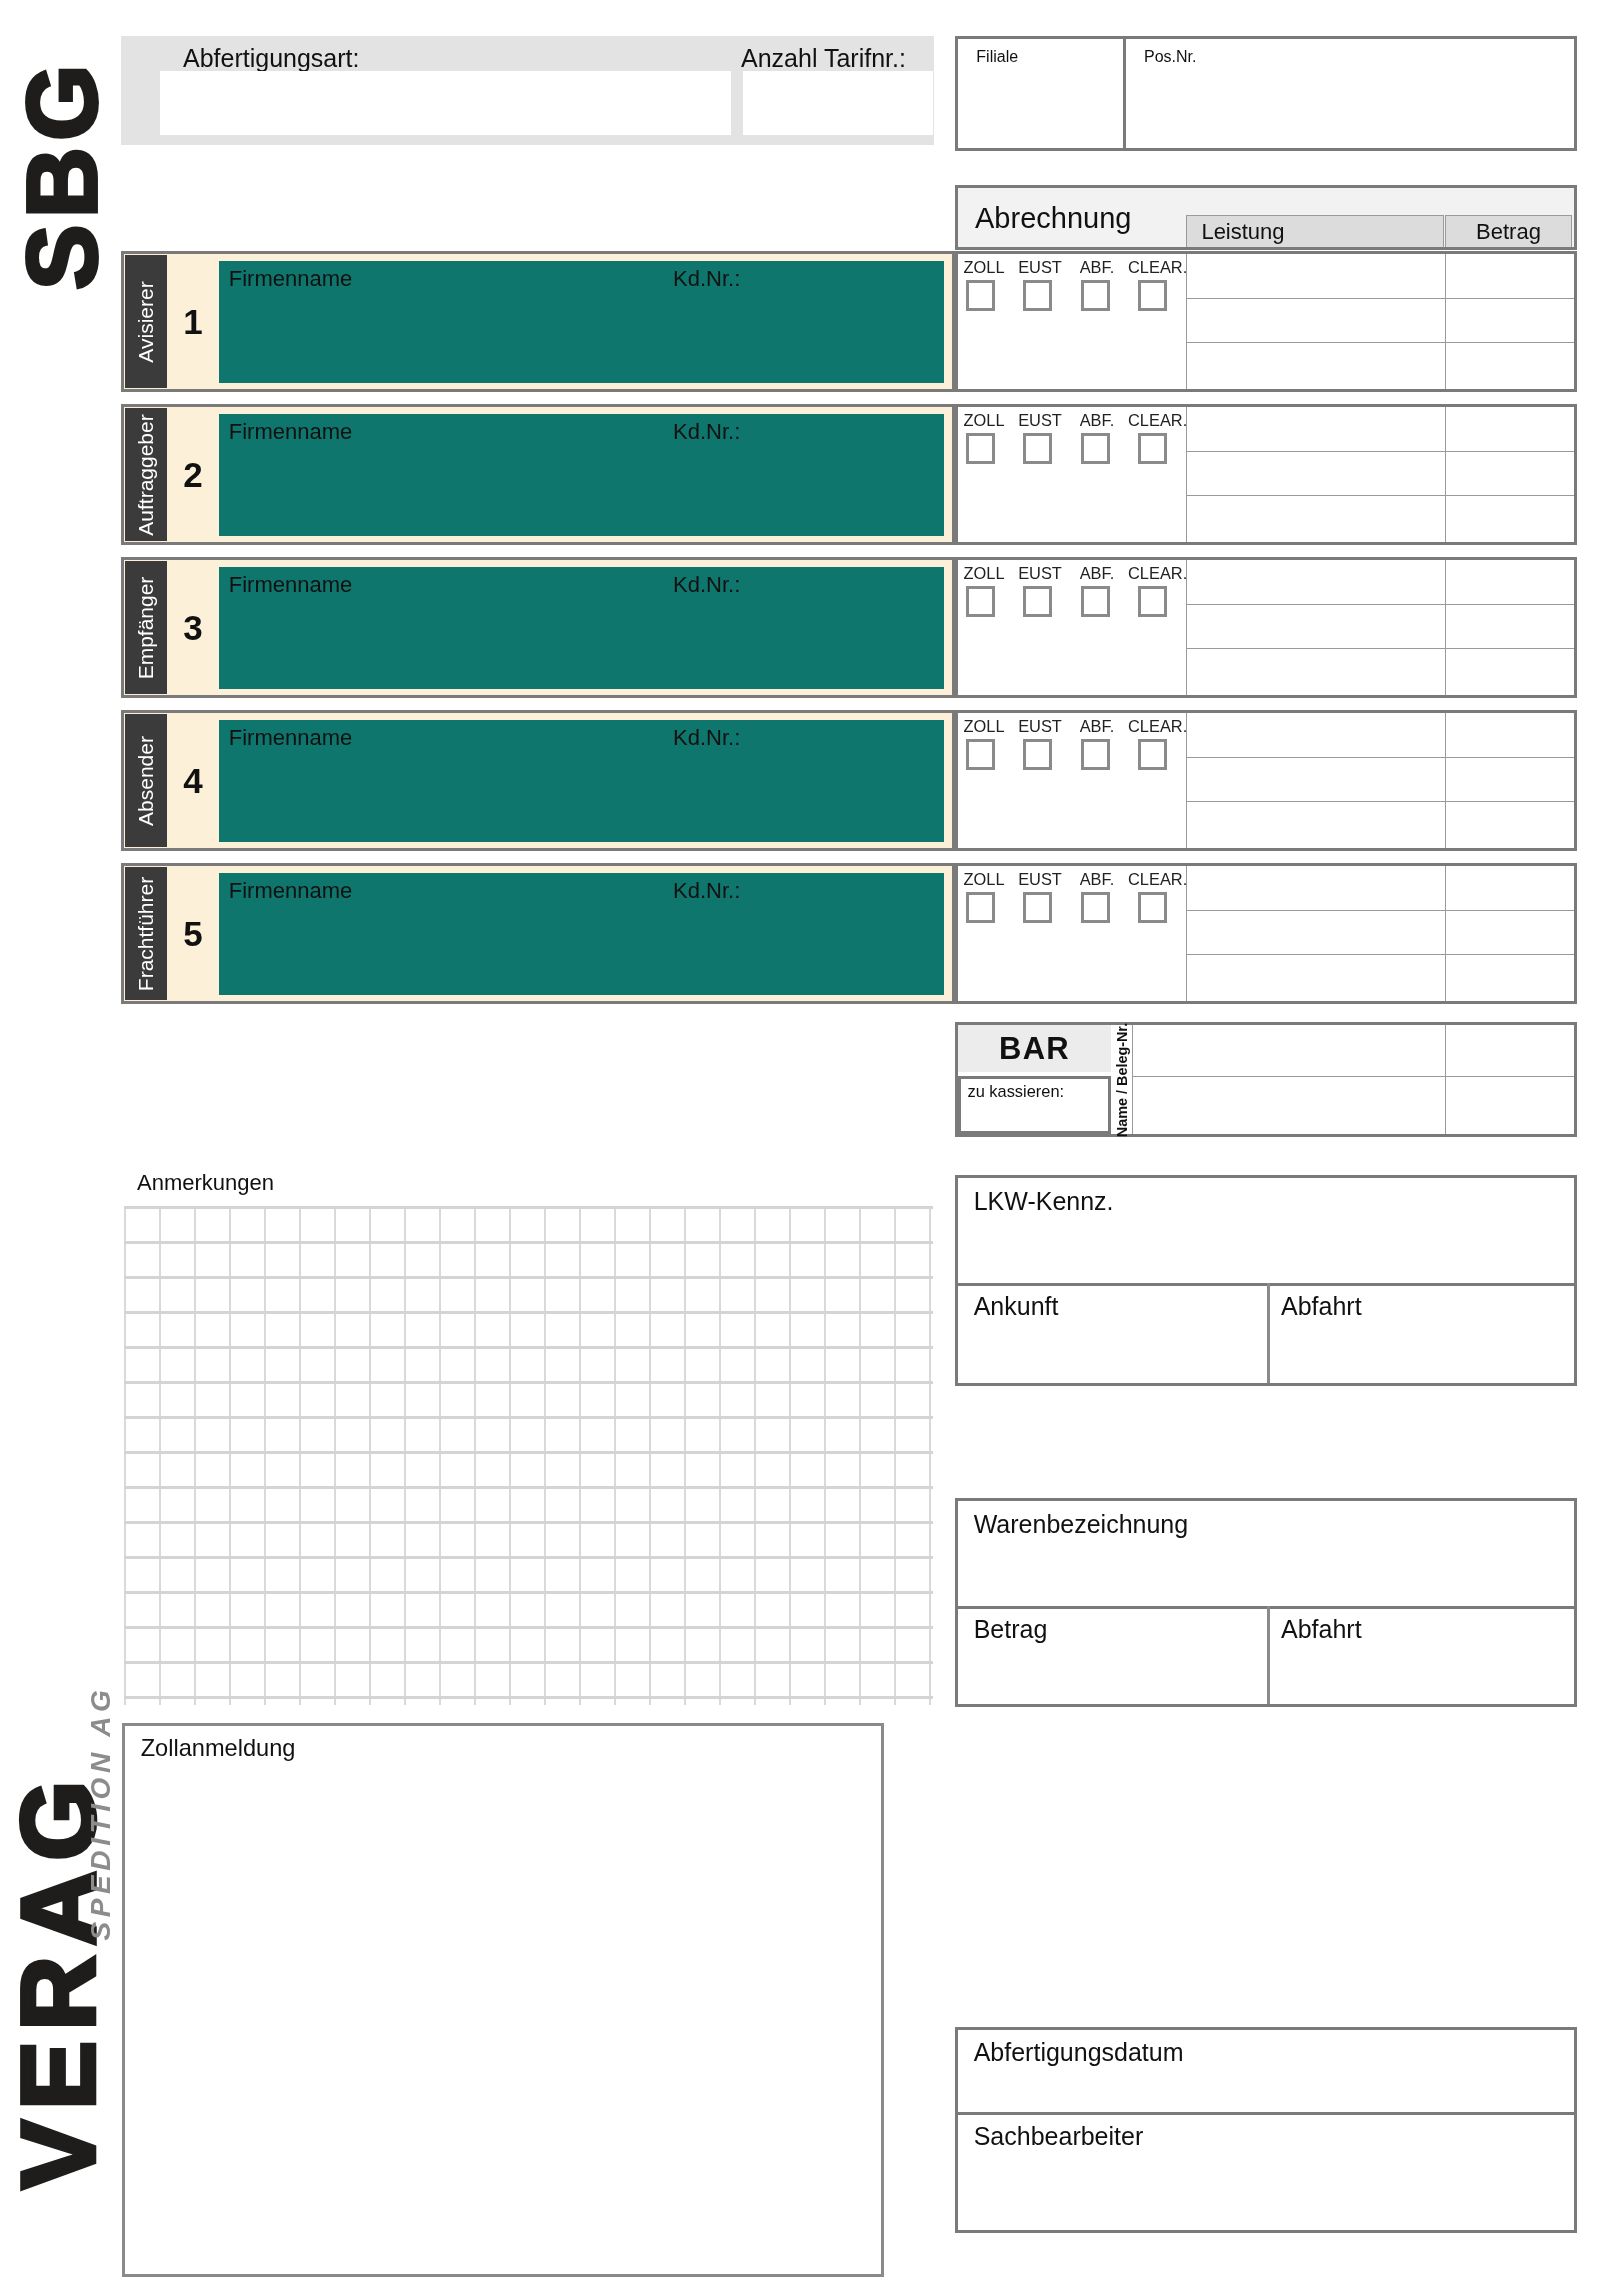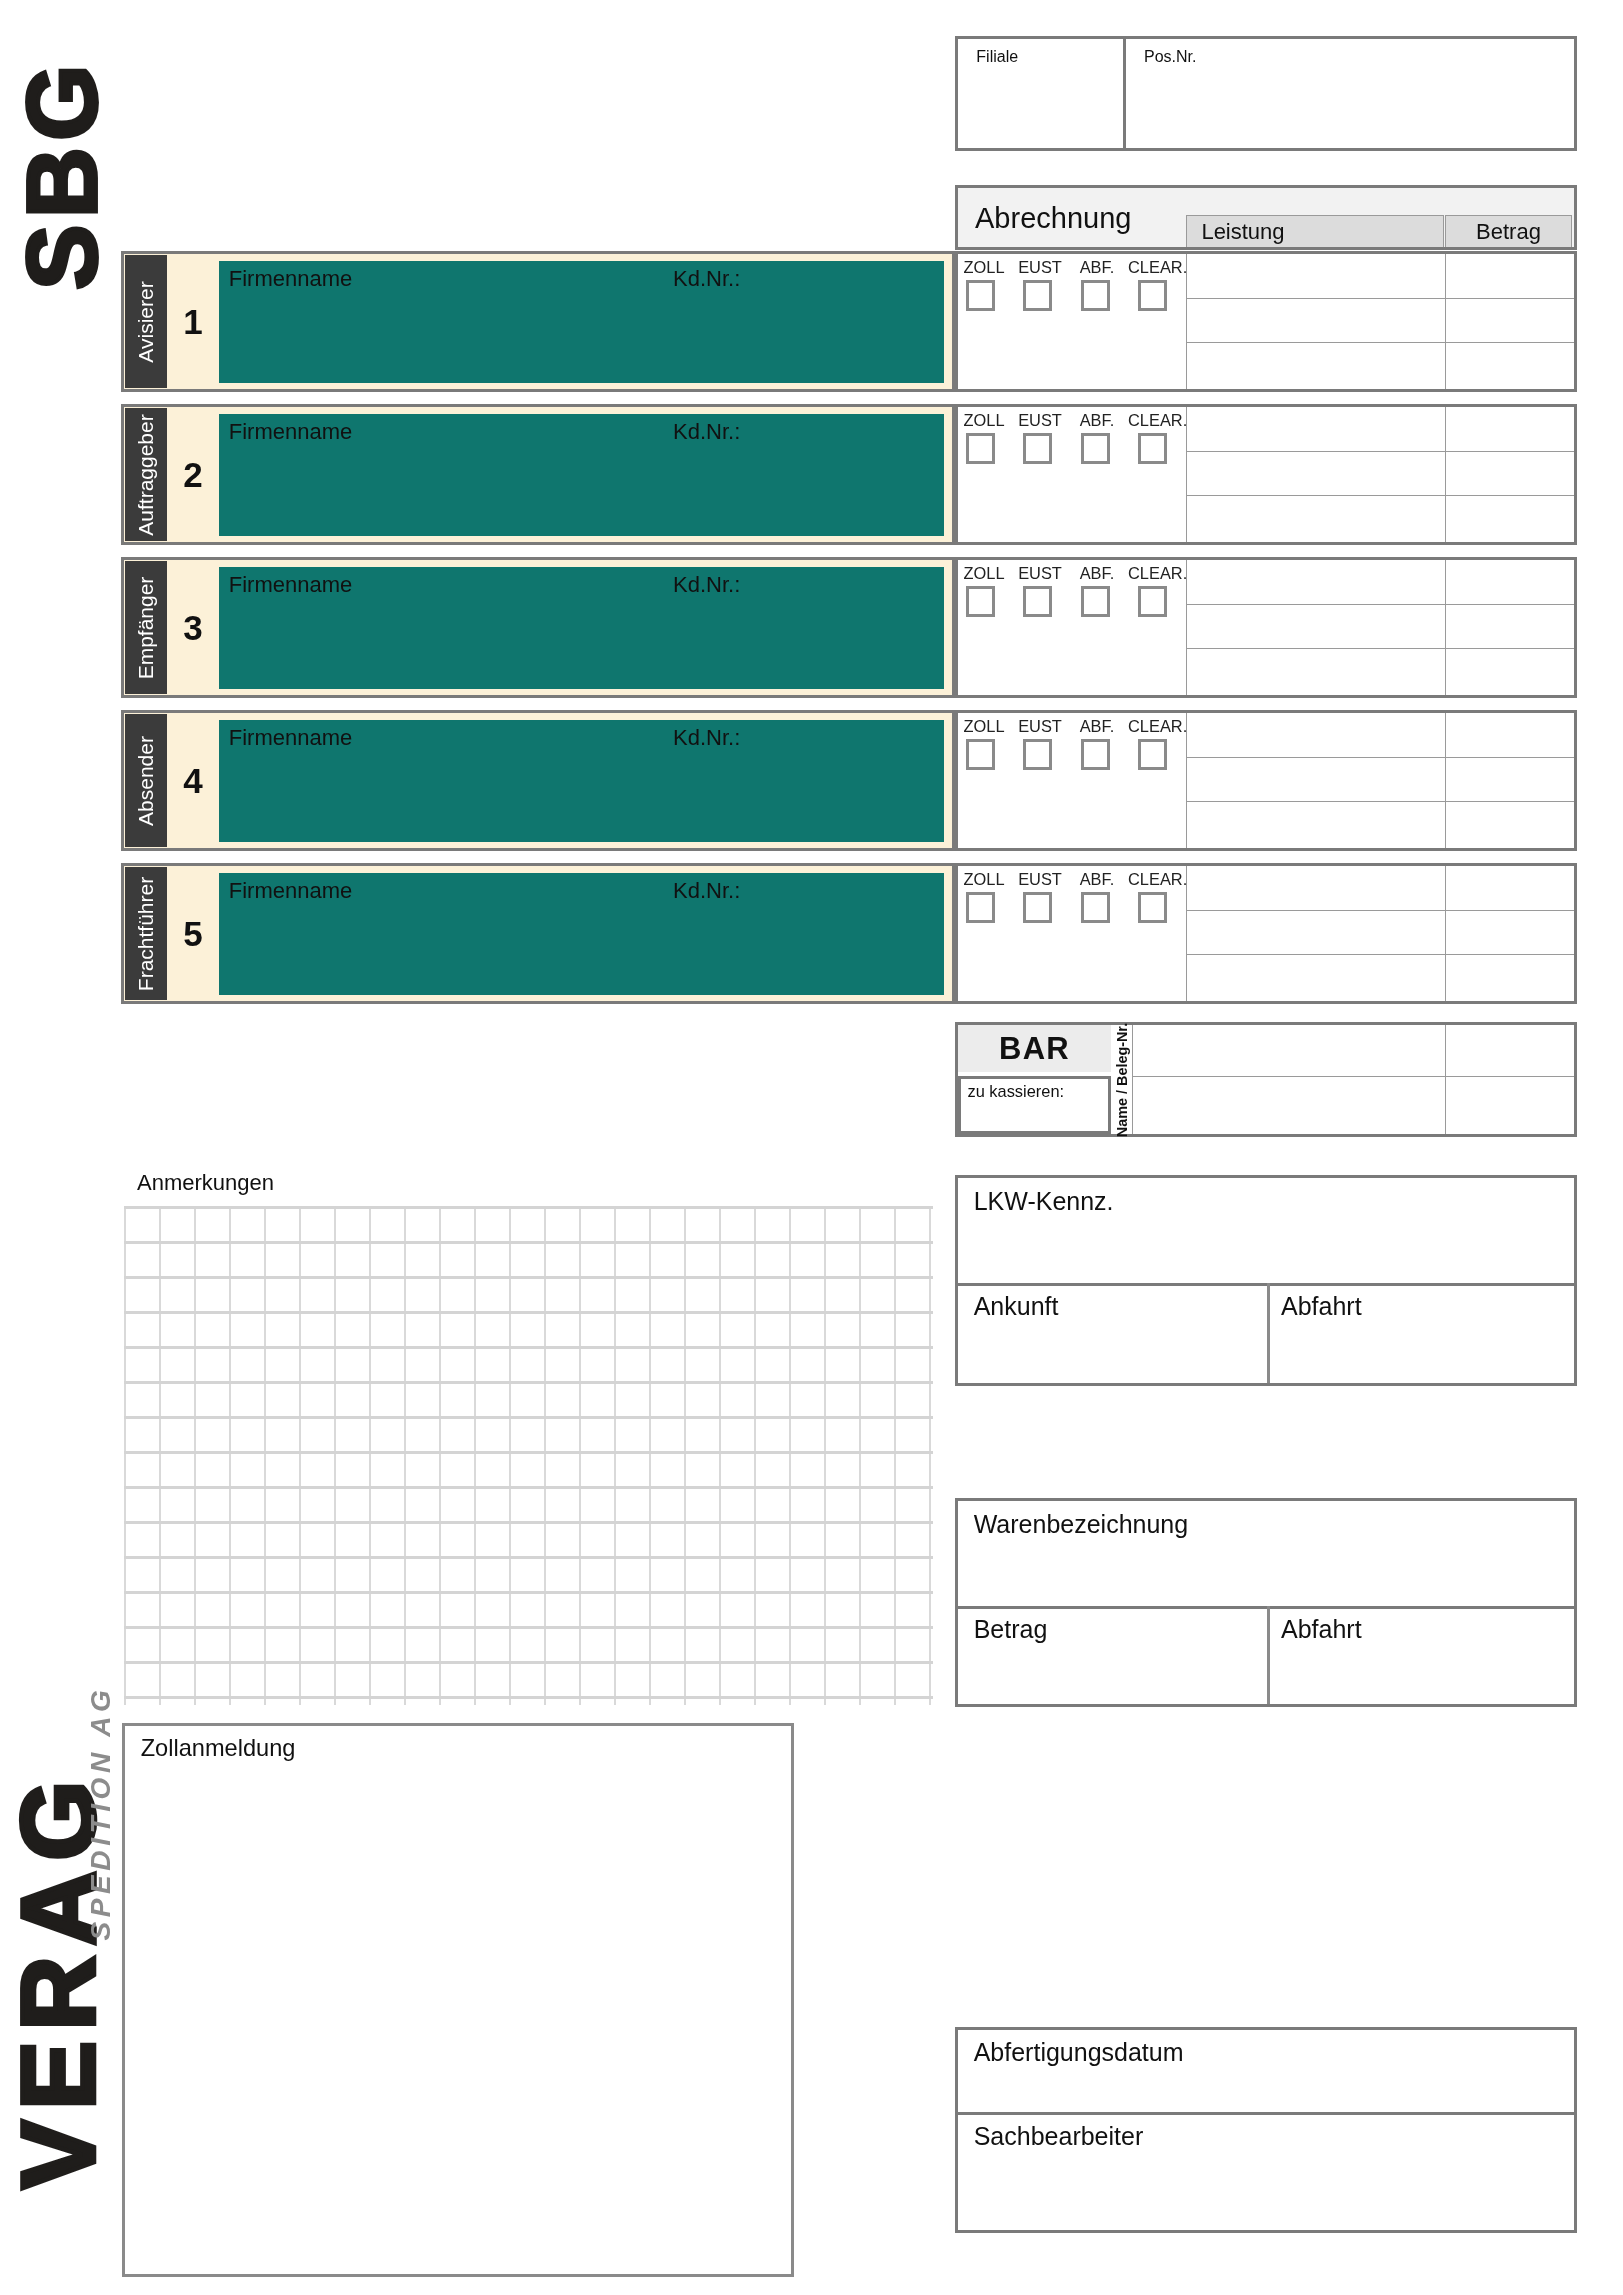--- a/index.html
+++ b/index.html
@@ -68,34 +68,40 @@
     background-image:
       repeating-linear-gradient(to bottom,#d4d4d4 0 2.6px,transparent 2.6px 35px),
       repeating-linear-gradient(to right,#d9d9d9 0 2px,transparent 2px 35px);}
 
   
   .info-box{left:955px;width:622px;border:3.9px solid #7a7a7a;background:#fff;}
   .ib-hdiv{left:0;right:0;height:3.3px;background:#7a7a7a;}
   .ib-vdiv{width:2.6px;background:#8a8a8a;}
   .ib-label{font-size:25px;color:#111;}
 
-  .zoll-box{left:122px;top:1723px;width:672px;height:554px;border:3.3px solid #8a8a8a;background:#fff;}
+  .zoll-box{left:122px;top:1723px;width:762px;height:554px;border:3.3px solid #8a8a8a;background:#fff;}
   .zoll-label{position:absolute;left:15.7px;top:9.2px;font-size:23.6px;color:#111;}
 
   .abf-box{left:955px;top:2027px;width:622px;height:206px;border:3.9px solid #7a7a7a;background:#fff;}
 </style>
 </head>
 <body>
 
 <div id="page">
 
   <div class="abs sbg-logo">SBG</div>
   <div class="abs verag-logo">VERAG</div>
   <div class="abs sped-logo">SPEDITION AG</div>
 
+  <div class="abs topbar">
+    <div class="abs topbar-label" style="left:62px;top:7.9px;">Abfertigungsart:</div>
+    <div class="abs input-box" style="left:39px;top:35px;width:571px;height:64px;"></div>
+    <div class="abs topbar-label" style="left:620px;top:7.9px;">Anzahl Tarifnr.:</div>
+    <div class="abs input-box" style="left:622px;top:35px;width:190px;height:64px;"></div>
+  </div>
 
   <div class="abs fil-box">
     <div class="abs small-label" style="left:18.3px;top:9.2px;">Filiale</div>
     <div class="abs fil-divider"></div>
     <div class="abs small-label" style="left:186px;top:9.2px;">Pos.Nr.</div>
     <div class="abs" style="left:0;top:39px;right:168px;bottom:0;"></div>
     <div class="abs" style="left:168px;top:39px;right:0;bottom:0;"></div>
   </div>
 
   <div class="abs abr-header">

